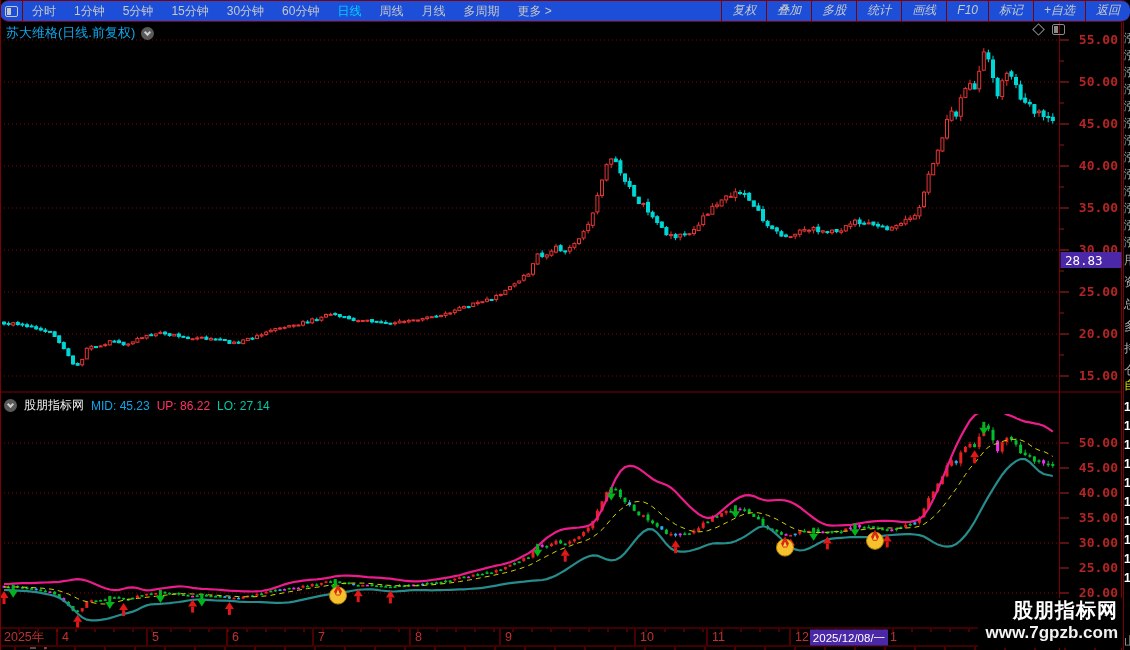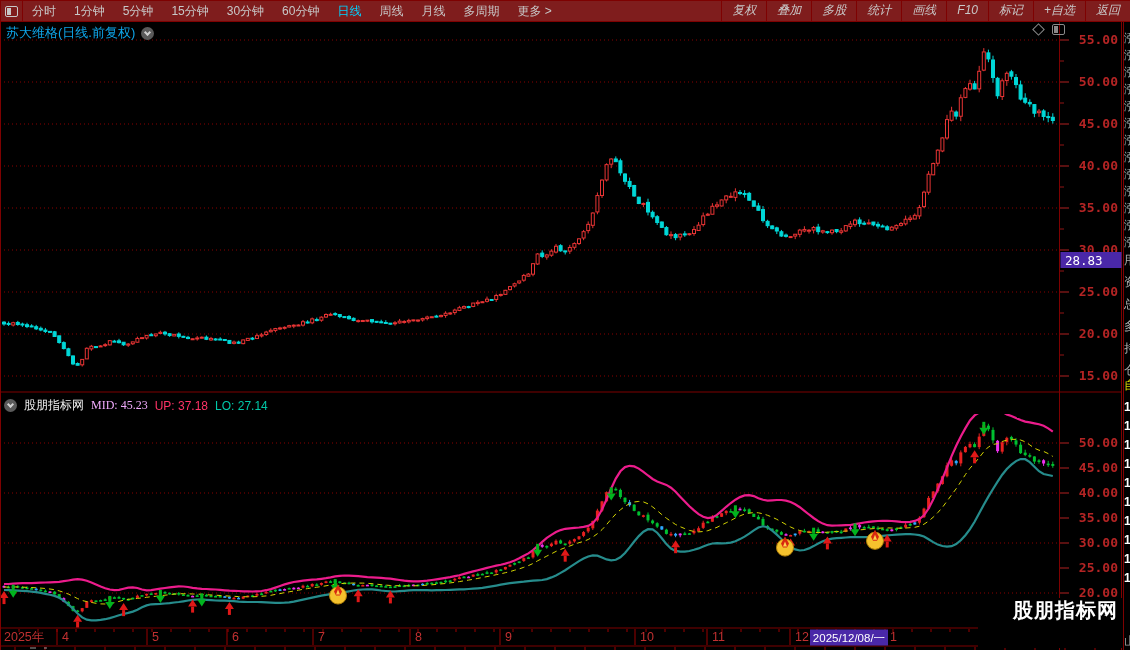--- a/index.html
+++ b/index.html
@@ -1,22 +1,22 @@
 <!DOCTYPE html>
 <html><head>
 <meta charset="utf-8">
 <style>
   * { margin:0; padding:0; box-sizing:border-box; }
   html,body { background:#000; }
   .app { position:relative; width:1130px; height:650px; background:#000; overflow:hidden;
          font-family:"Liberation Sans", sans-serif; }
   
   .toolbar { position:absolute; left:0; top:0; width:1130px; height:22px; z-index:10;
-             display:flex; align-items:center; background:#7f1d1d;
-             border-top:1px solid #7e0101; border-bottom:1px solid #7e0101; color:#c8c8c8; font-size:12px; }
+             display:flex; align-items:center; background:#1d4ed8;
+             border-top:1px solid #7e0101; border-bottom:1px solid #7e0101; color:#c8c8c8; font-size:12px;border-radius:9px; }
   .tb-iconbox { width:23px; height:22px; border-right:1px solid #7e0101; border-left:1px solid #7e0101;
                 display:flex; align-items:center; justify-content:center; }
   .split-square { width:13px; height:11px; border:1px solid #c8c8c8; border-radius:2px; position:relative; }
   .split-square i { position:absolute; left:1px; top:1px; bottom:1px; width:4px; background:#c8c8c8; display:block; }
   .tb-left { display:flex; height:22px; align-items:center; }
   .tb-left span { padding:0 9px; cursor:default; white-space:nowrap; }
   .tb-left span.active { color:#00d2ff;font-family:Liberation Mono, monospace; }
   .tb-right { display:flex; height:28px; align-items:center; margin-left:auto;font-style:italic; }
   .tb-right span { padding:0 10px; border-left:1px solid #7e0101; height:22px; line-height:21px; white-space:nowrap; }
   
@@ -25,21 +25,21 @@
   .chev-circle { width:13px; height:13px; border-radius:50%; background:#5a5a5a; position:relative; display:inline-block; }
   .chev-circle i { position:absolute; left:3.5px; top:3px; width:5px; height:5px;
                    border-left:2px solid #cfcfcf; border-bottom:2px solid #cfcfcf; transform:rotate(-45deg); }
   .corner-icons { position:absolute; top:24px; left:1034px; z-index:10; display:flex; align-items:center; gap:9px; }
   .diamond { width:9px; height:9px; border:1px solid #8a8a8a; transform:rotate(45deg); }
   .gray-square { width:13px; height:11px; border:1px solid #8a8a8a; border-radius:2px; position:relative; }
   .gray-square i { position:absolute; left:1px; top:1px; bottom:1px; width:4px; background:#8a8a8a; display:block; }
   
   .ind-header { position:absolute; left:4px; top:397px; z-index:10; display:flex; align-items:center; gap:7px; font-size:12px; }
   .ind-header .nm { color:#f0f0f0; }
-  .ind-header .mid { color:#f0abfc;font-family:Liberation Serif, serif; }
+  .ind-header .mid { color:#0ea5e9; }
   .ind-header .up  { color:#ff3366; }
   .ind-header .lo  { color:#00c8a8; }
   
   .watermark { position:absolute; left:978px; top:598px; width:144px; height:50px; background:#000;
                z-index:8; text-align:right; padding-right:4px; color:#fff; }
   .watermark .l1 { font-size:20px; font-weight:bold; line-height:24px; letter-spacing:1px; }
   .watermark .l2 { font-size:17px; font-weight:bold; line-height:22px; color:#f2f2f2; }
   
   .edge-strip { position:absolute; left:1123px; top:22px; width:7px; height:628px; background:#000;
                 overflow:hidden; z-index:9; border-left:1px solid #7e0101; }
@@ -96,21 +96,21 @@
         <i></i>
       </span>
   </div>
 
   <div class="ind-header">
     <span class="chev-circle">
         <i></i>
       </span>
     <span class="nm">股朋指标网</span>
     <span class="mid">MID: 45.23</span>
-    <span class="up">UP: 37.18</span>
+    <span class="up">UP: 86.22</span>
     <span class="lo">LO: 27.14</span>
   </div>
 
   <svg class="plot" id="plot" width="1130" height="650">
       <defs>
         <clipPath id="mclip">
           <rect x="0" y="23" width="1059" height="368"></rect>
         </clipPath>
         <clipPath id="sclip">
           <rect x="0" y="414" width="1059" height="213"></rect>
@@ -1274,20 +1274,21 @@
       <rect x="810" y="629.5" width="78" height="16" fill="#4a28a8"></rect>
       <text x="849" y="642" fill="#ffffff" font-size="11.5" text-anchor="middle" font-family="Liberation Sans, sans-serif">2025/12/08/一</text>
       <rect x="1060.5" y="252" width="61" height="16" fill="#4a28a8"></rect>
       <text x="1065" y="264.5" fill="#ffffff" font-size="12.5" text-anchor="start" font-family="DejaVu Sans Mono, monospace">28.83</text>
       <line x1="30" y1="648" x2="36" y2="648" stroke="#9a9a9a"></line>
       <line x1="44" y1="648" x2="47" y2="648" stroke="#9a9a9a"></line>
     </svg>
 
   <div class="watermark">
     <div class="l1">股朋指标网</div>
+    <div class="l2">www.7gpzb.com</div>
   </div>
 
   <div class="edge-strip" id="edge-strip">
       <span style="top: 8px;">涨</span>
       <span style="top: 25px;">涨</span>
       <span style="top: 42px;">涨</span>
       <span style="top: 59px;">涨</span>
       <span style="top: 76px;">涨</span>
       <span style="top: 93px;">涨</span>
       <span style="top: 110px;">涨</span>

